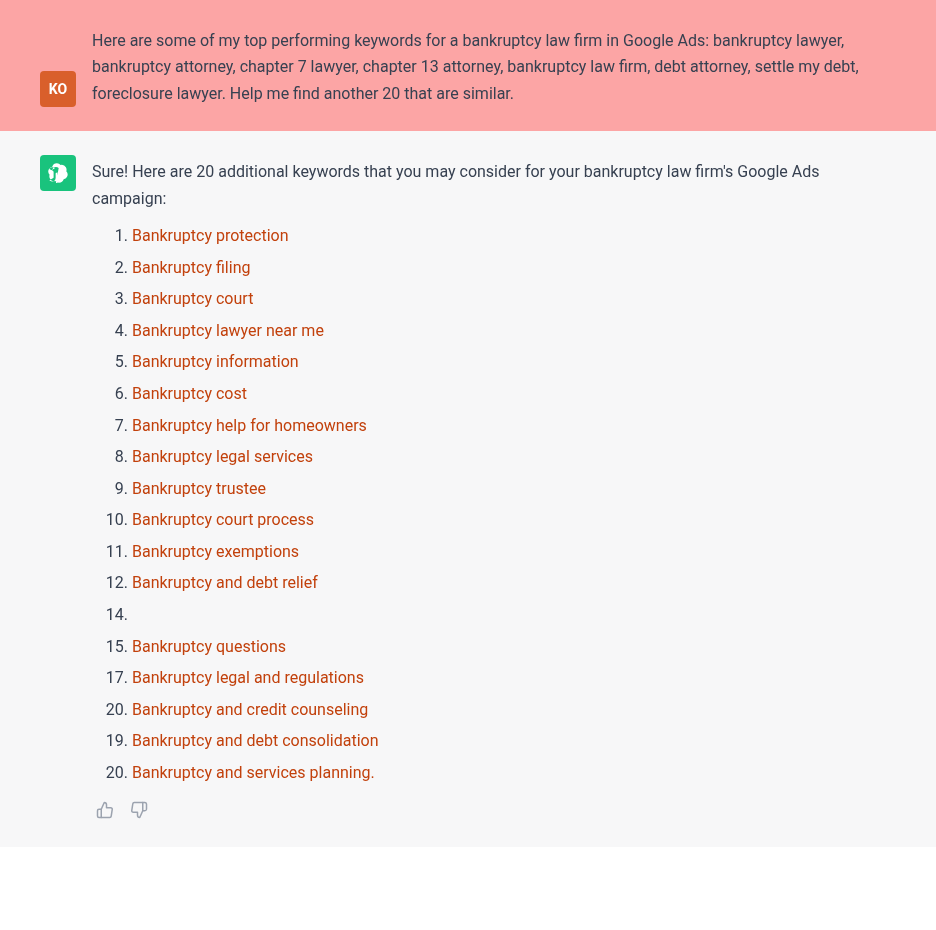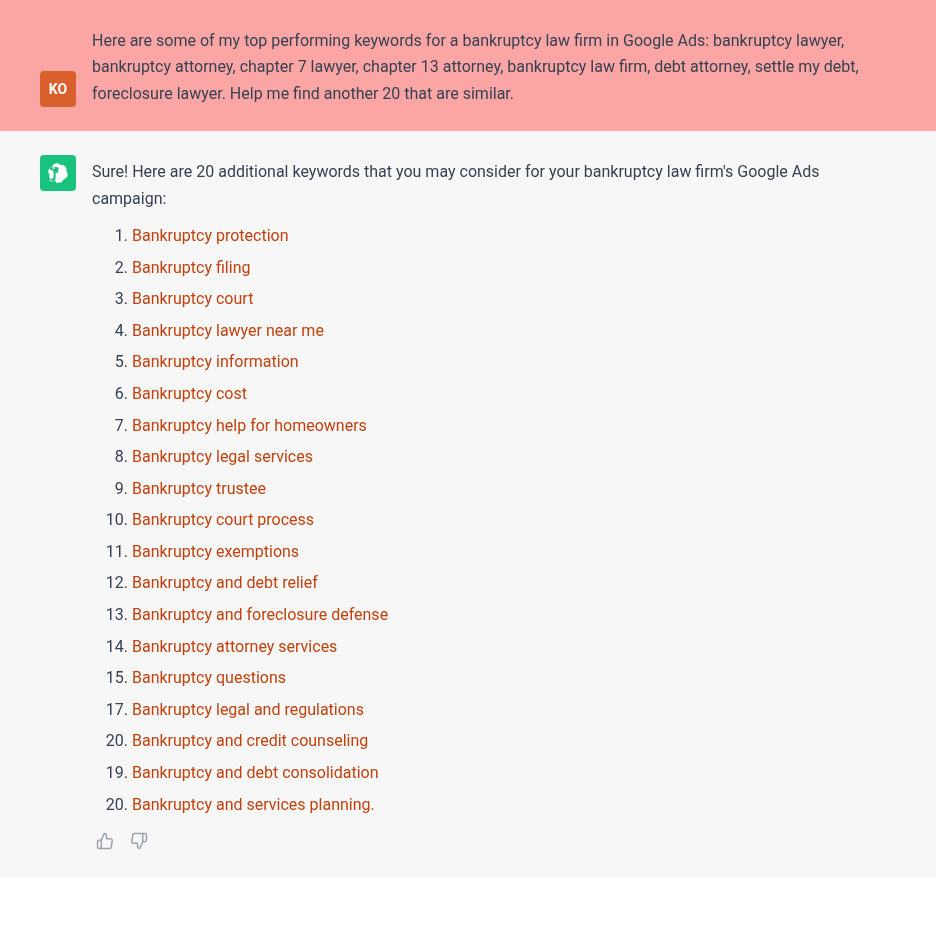--- a/index.html
+++ b/index.html
@@ -181,26 +181,21 @@
           </li>
           <li>
             <span class="list-number">11.</span>
             <span class="list-text">Bankruptcy exemptions</span>
           </li>
           <li>
             <span class="list-number">12.</span>
             <span class="list-text">Bankruptcy and debt relief</span>
           </li>
           <li>
-            <span class="list-number">13.</span>
-            <span class="list-text">Bankruptcy and foreclosure defense</span>
-          </li>
-          <li>
             <span class="list-number">14.</span>
-            <span class="list-text">Bankruptcy attorney services</span>
           </li>
           <li>
             <span class="list-number">15.</span>
             <span class="list-text">Bankruptcy questions</span>
           </li>
           <li>
             <span class="list-number">17.</span>
             <span class="list-text">Bankruptcy legal and regulations</span>
           </li>
           <li>

